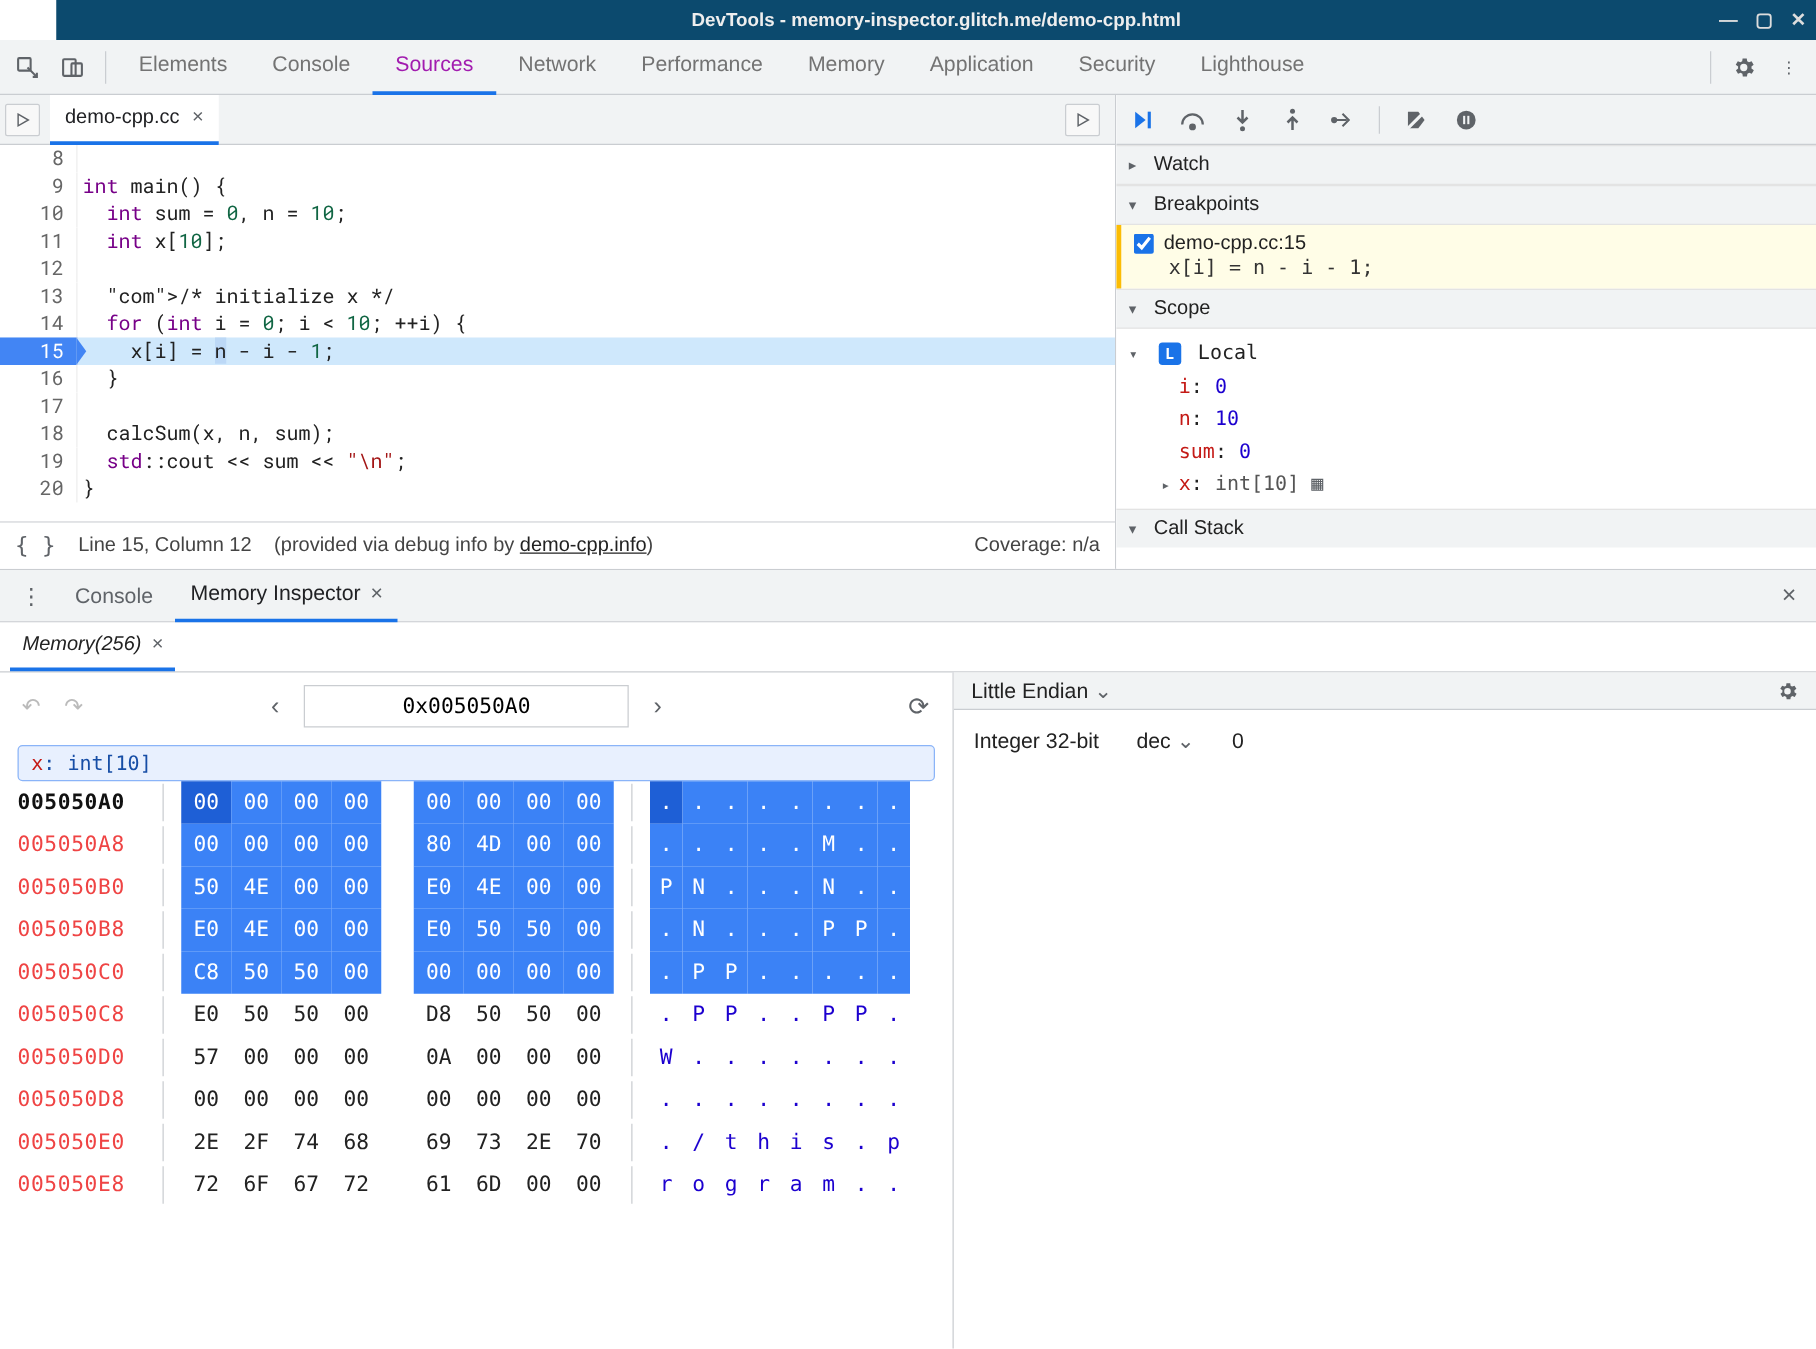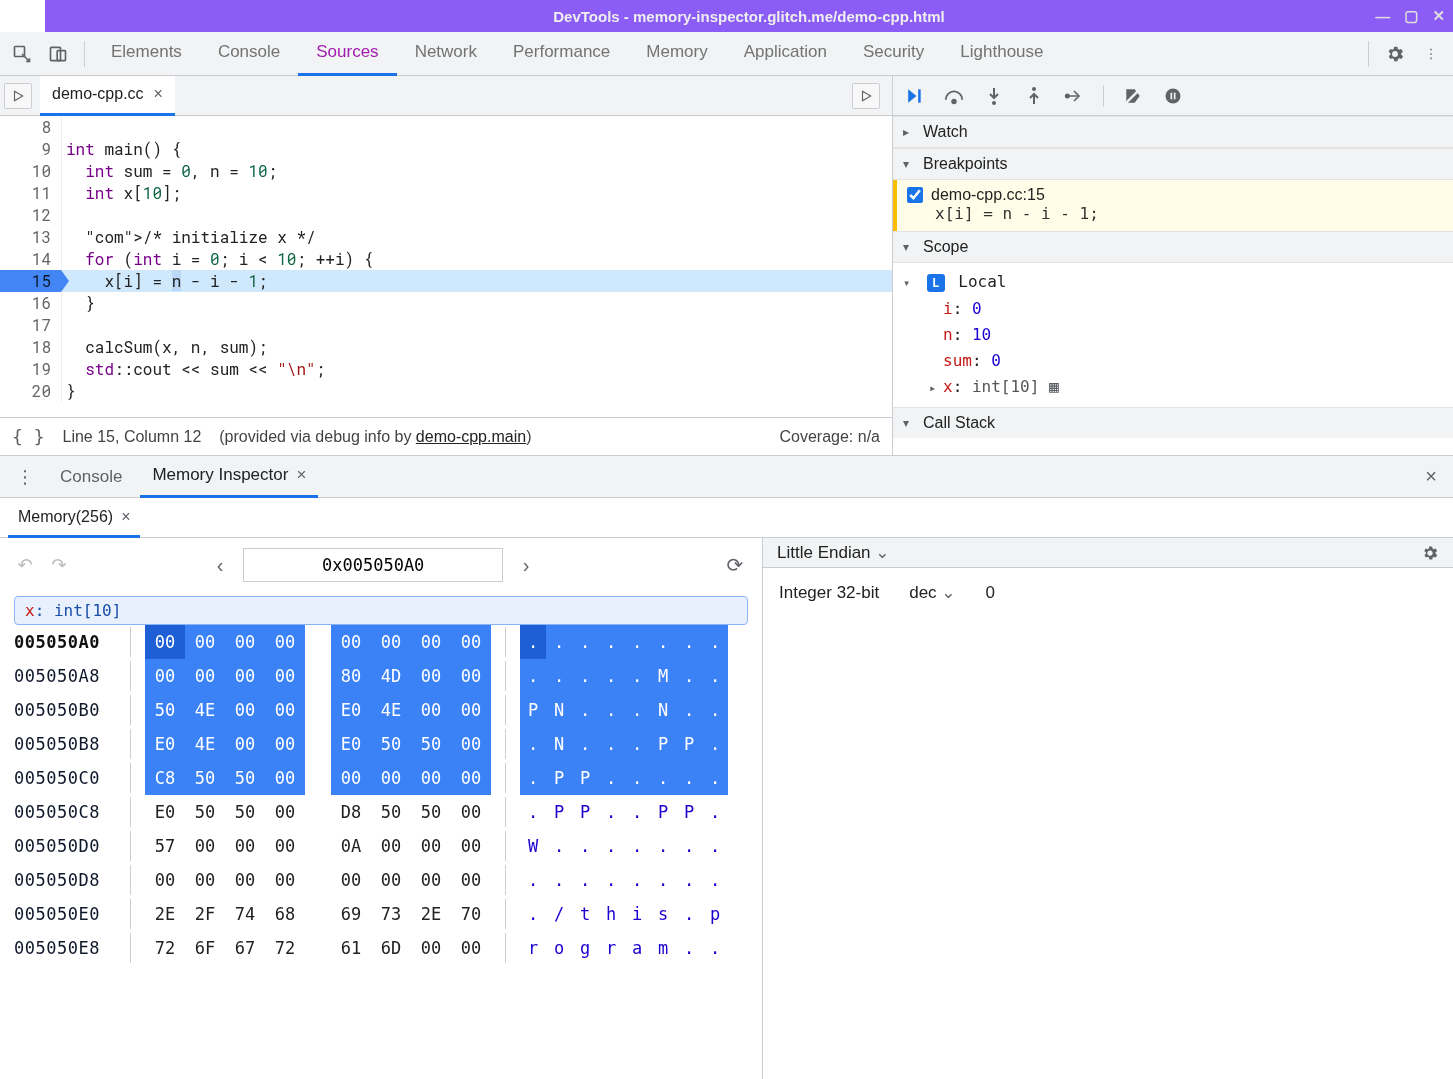--- a/index.html
+++ b/index.html
@@ -9,21 +9,21 @@
     background: #fff;
     color: #222;
     width: 1453px;
     height: 1079px;
     overflow: hidden;
     display: flex;
     flex-direction: column;
   }
   
   .titlebar {
-    background: #8b5cf6;
+    background: #0c4a6e;
     color: #eee;
     height: 32px;
     display: flex;
     align-items: center;
     justify-content: center;
     position: relative;
     font-size: 15px;
     font-weight: 600;
     margin-left: 45px;
   }
@@ -128,21 +128,21 @@
     width: 62px;
     text-align: right;
     padding-right: 10px;
     color: #666;
     background: #fff;
     user-select: none;
     border-right: 1px solid #eee;
   }
   .codeline { padding-left: 4px; white-space: pre; flex:1; }
   .code-row.hl { background: #cfe8fc; }
-  .code-row.hl .gutter { background: #4285f4; color: #0f172a; position: relative; }
+  .code-row.hl .gutter { background: #4285f4; color: #ffffff; position: relative; }
   .code-row.hl .gutter::after {
     content: "";
     position: absolute;
     right: -8px; top: 0;
     border-top: 11px solid transparent;
     border-bottom: 11px solid transparent;
     border-left: 8px solid #4285f4;
   }
   .kw { color: #708; }
   .num { color: #164; }
@@ -237,21 +237,21 @@
     color: #5f6368; font-size: 17px;
   }
   .dtab.active { color:#202124; border-bottom:3px solid #1a73e8; font-weight:400; }
   .drawer-tabbar .spacer { flex:1; }
   .drawer-close { color:#5f6368; font-size:20px; padding:0 8px; }
 
   .mem-subtabs {
     height: 40px;
     background:#fff;
     border-bottom:1px solid #cacdd1;
-    display:flex; align-items:flex-start; padding:0 8px;
+    display:flex; align-items:flex-end; padding:0 8px;font-style:italic;
   }
   .mem-subtab {
     padding: 0 10px; height:40px; display:flex; align-items:center; gap:8px;
     border-bottom:3px solid #1a73e8; font-size:16px;
   }
 
   .mem-body {
     flex:1; display:flex; min-height:0;
   }
   .mem-left {
@@ -280,21 +280,21 @@
     font-family:Menlo,Consolas,monospace;
     font-size:16px;
   }
   .chip .xname { color:#c41a16; }
 
   .hextable {
     font-family:Menlo,Consolas,monospace; font-size:17px; line-height:34px;
   }
   .hexrow { display:flex; gap:4px; }
   .addrcell {
-    width:102px; color:#0f172a; padding-right:8px; letter-spacing:0.5px;
+    width:102px; color:#ef4444; padding-right:8px; letter-spacing:0.5px;
   }
   .hexrow.first .addrcell { color:#111; font-weight:600; }
   .hexvbar { width:1px; background:#cacdd1; align-self:stretch; margin:2px 10px; }
   .bytegrp { display:flex; gap:0; }
   .byte {
     width:40px; text-align:center; border-radius:0;
   }
   .grpgap { width:18px; }
   .byte.sel { background:#3b82f6; color:#fff; }
   .byte.selA { background:#1e5fd6; color:#fff; }
@@ -434,21 +434,21 @@
         </div>
         <div class="code-row">
           <div class="gutter">20</div>
           <div class="codeline">}</div>
         </div>
       </div>
     <div class="statusline">
       <span class="curly">{ }</span>
       <span>Line 15, Column 12</span>
       <span>
-        <span>(provided via debug info by </span><a>demo-cpp.main</a><span>)</span>
+        <span>(provided via debug info by </span><a>demo-cpp.info</a><span>)</span>
       </span>
       <span style="margin-left:auto;">Coverage: n/a</span>
     </div>
   </div>
 
   <div class="rightpane">
     <div class="dbg-toolbar">
       <div class="icn">
         <svg width="20" height="20" viewBox="0 0 24 24" fill="#1a73e8">
             <polygon points="5,4 15,12 5,20"></polygon>

